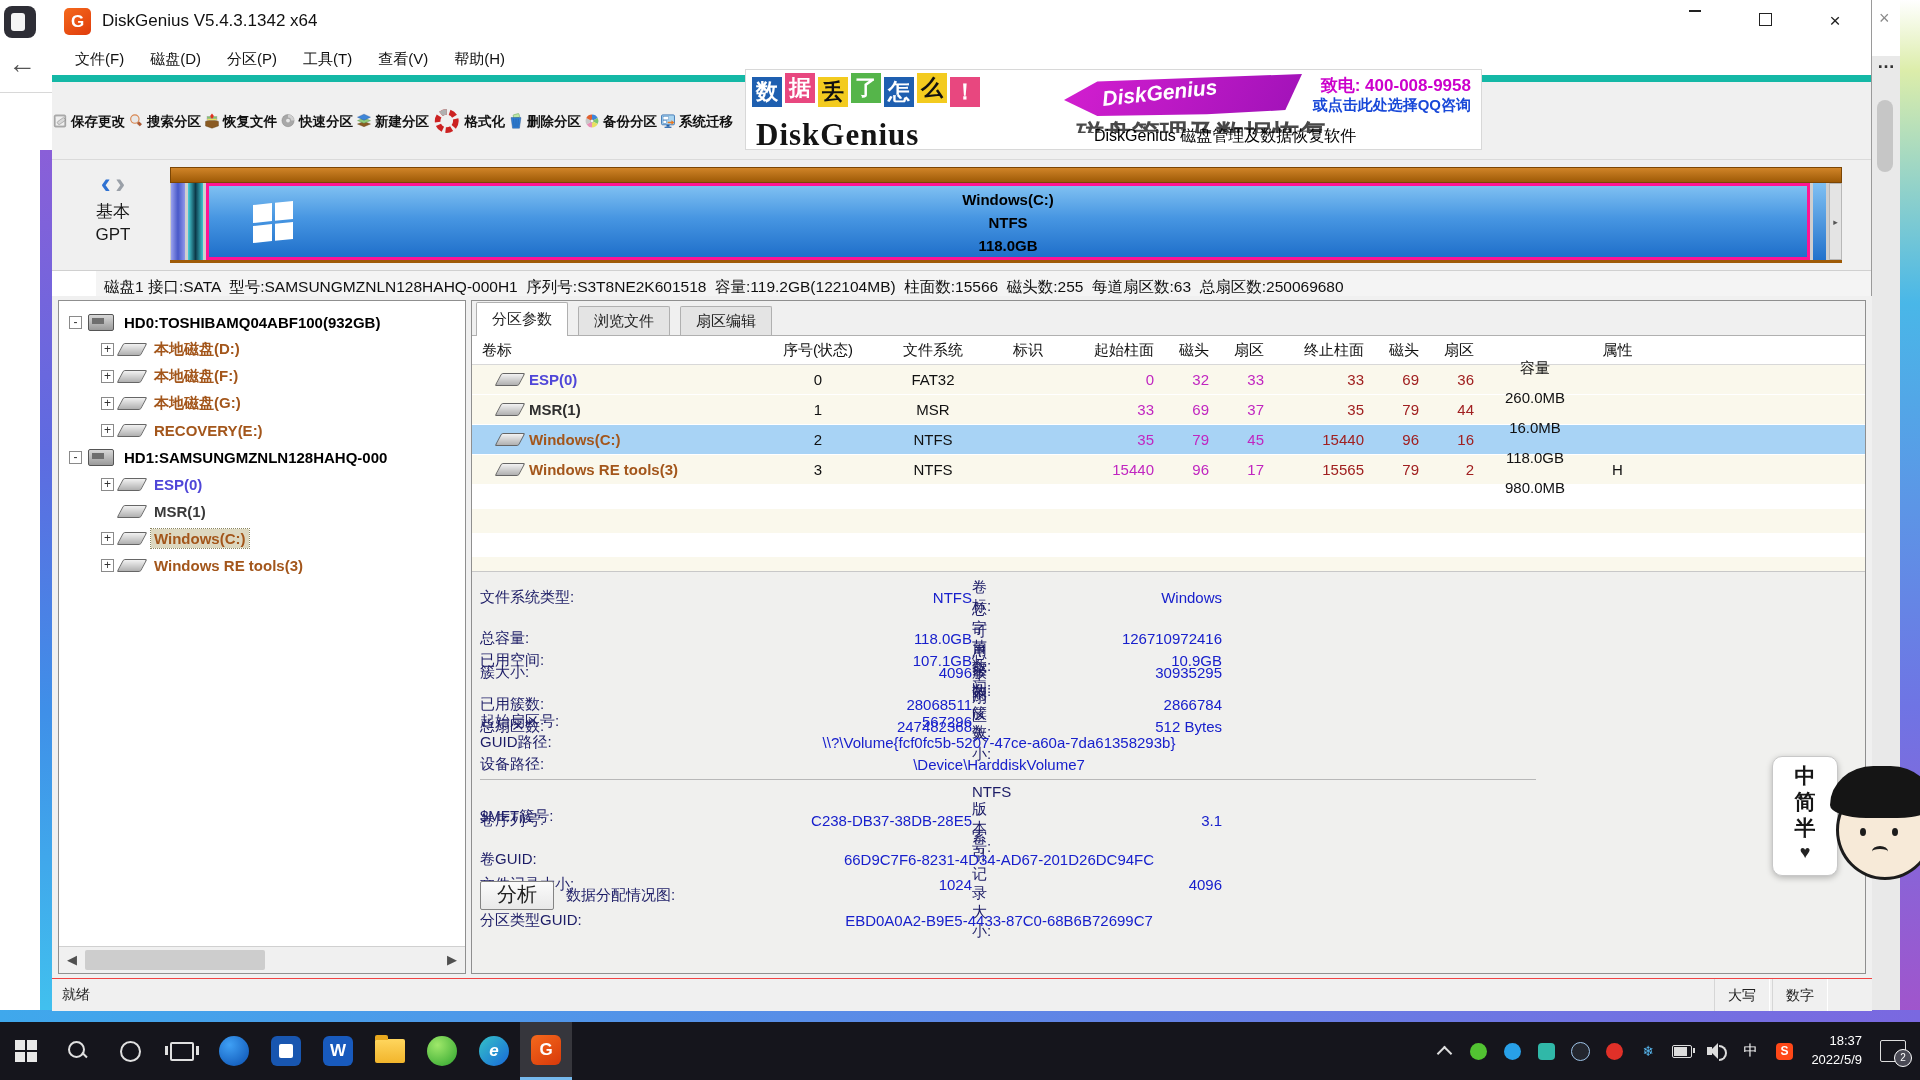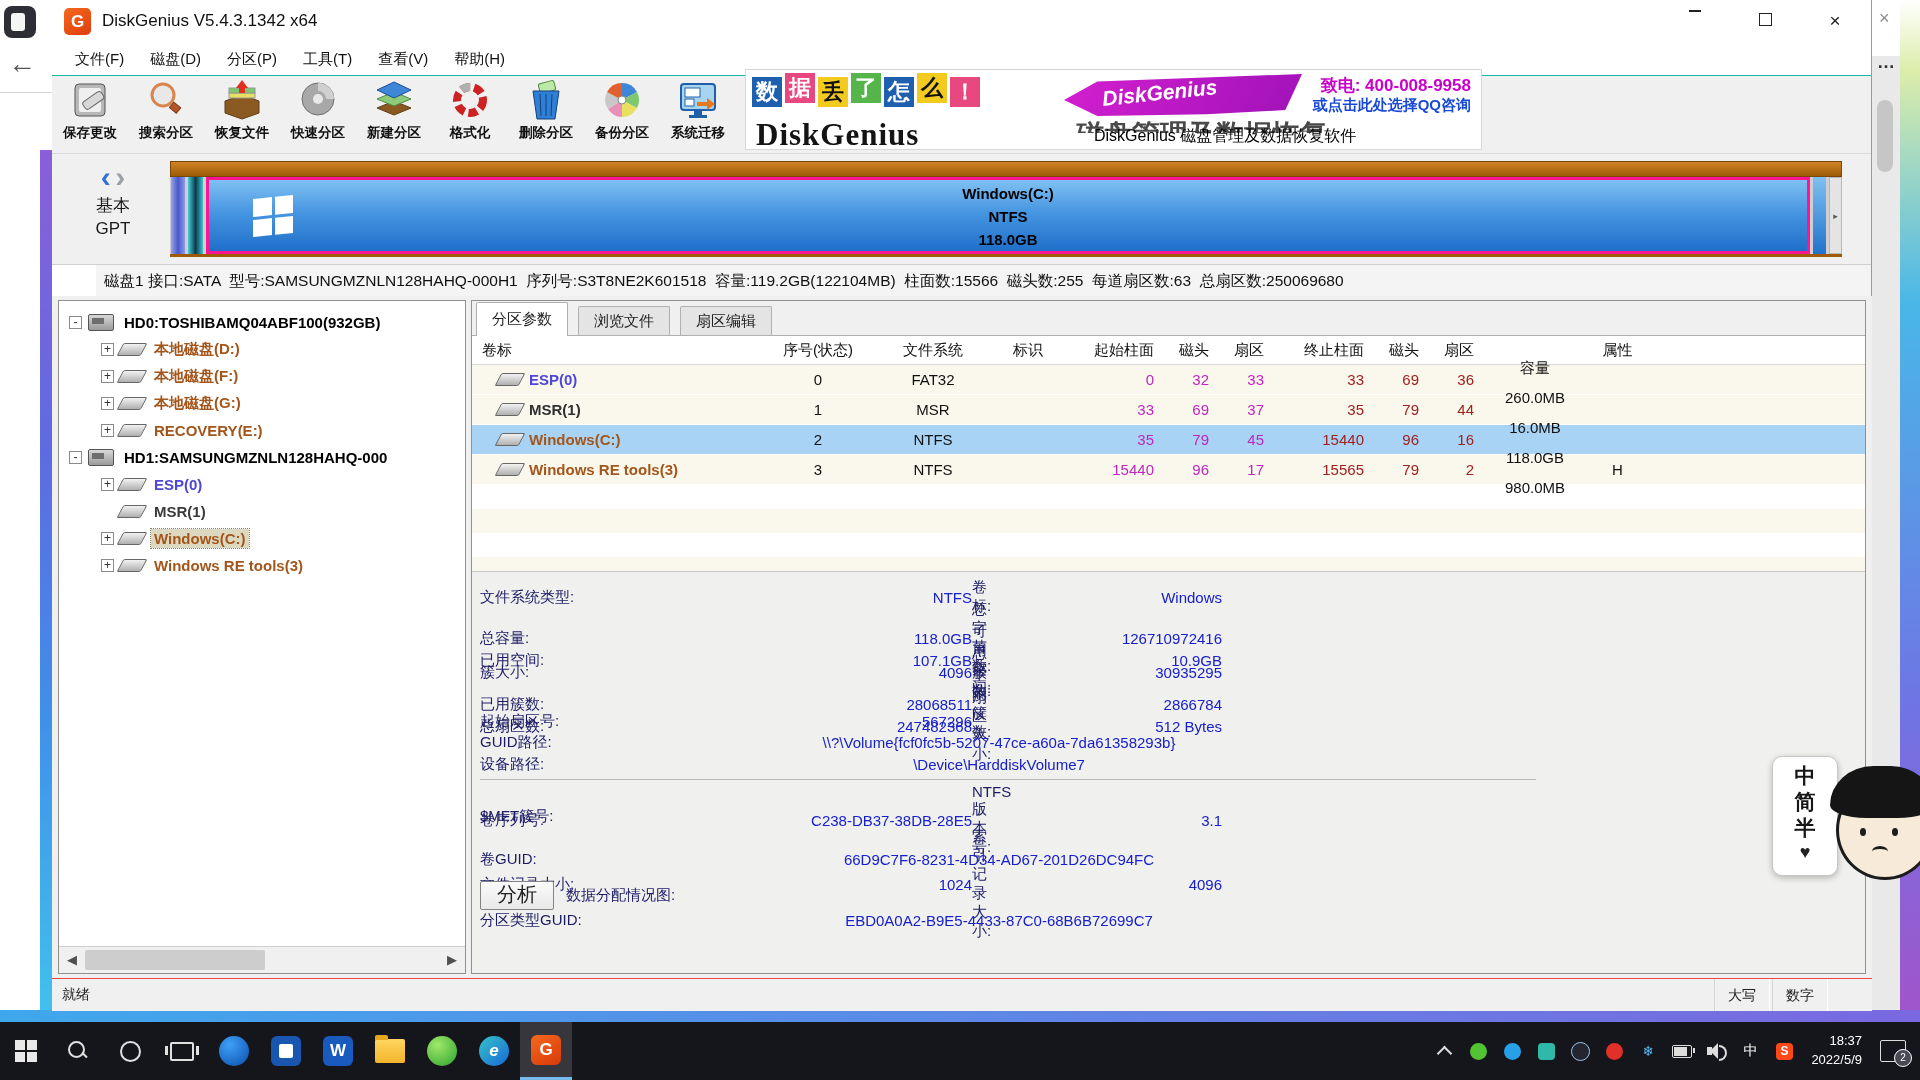--- a/index.html
+++ b/index.html
@@ -28,26 +28,26 @@
   .titlebar{position:relative;height:44px;background:#fff;}
   .app-logo{position:absolute;left:12px;top:8px;width:27px;height:27px;border-radius:5px;
     background:linear-gradient(145deg,#f4691c,#e03c0c);color:#fff;font-weight:bold;font-size:17px;
     text-align:center;line-height:27px;}
   .title-text{position:absolute;left:50px;top:11px;font-size:17px;color:#111;}
   .winbtn{position:absolute;top:4px;width:46px;height:34px;text-align:center;color:#222;}
   .winbtn .bar{display:inline-block;width:12px;height:1.6px;background:#222;margin-bottom:6px;}
   .winbtn .box{display:inline-block;width:11px;height:11px;border:1.6px solid #222;margin-top:9px;}
   .winbtn.close{font-size:19px;line-height:34px;}
   
-  .menubar{position:relative;height:31px;background:#fff;border-bottom:1px solid #14b8a6;
+  .menubar{position:relative;height:31px;background:#fff;border-bottom:7px solid #14b8a6;
     display:flex;align-items:center;padding-left:10px;}
   .menu-item{font-size:15px;color:#111;padding:0 13px;height:100%;display:flex;align-items:center;}
   
   .toolbar{position:relative;height:77px;background:#f0f0f0;border-bottom:1px solid #dadada;display:flex;}
-  .tool-btn{width:76px;height:74px;display:flex;flex-direction:column;align-items:center;justify-content:flex-start;padding-top:3px;box-sizing:border-box;}
+  .tool-btn{width:76px;height:74px;display:flex;align-items:center;justify-content:flex-start;padding-top:3px;box-sizing:border-box;}
   .tool-btn svg{width:42px;height:42px;}
   .tool-btn .tlabel{font-size:13.5px;color:#111;margin-top:2px;white-space:nowrap;}
   
   .banner{position:absolute;left:693px;top:69px;width:737px;height:81px;background:#fff;border:1px solid #d8d8d8;box-sizing:border-box;overflow:hidden;}
   .tiles{position:absolute;left:6px;top:3px;display:flex;}
   .tile{width:30px;height:30px;margin-right:3px;color:#fff;font-size:22px;font-weight:bold;text-align:center;line-height:30px;}
   .tile:nth-child(odd){margin-top:4px;}
   .tile.dark-text{color:#111;}
   .big-brand{position:absolute;left:10px;bottom:-4px;font-size:31px;font-weight:bold;color:#141414;letter-spacing:1px;font-family:"Liberation Serif",serif;}
   .ghost-strip{position:absolute;left:330px;top:46px;width:430px;height:17px;overflow:hidden;font-size:28px;font-weight:bold;color:#2a2a2a;opacity:.85;white-space:nowrap;}

